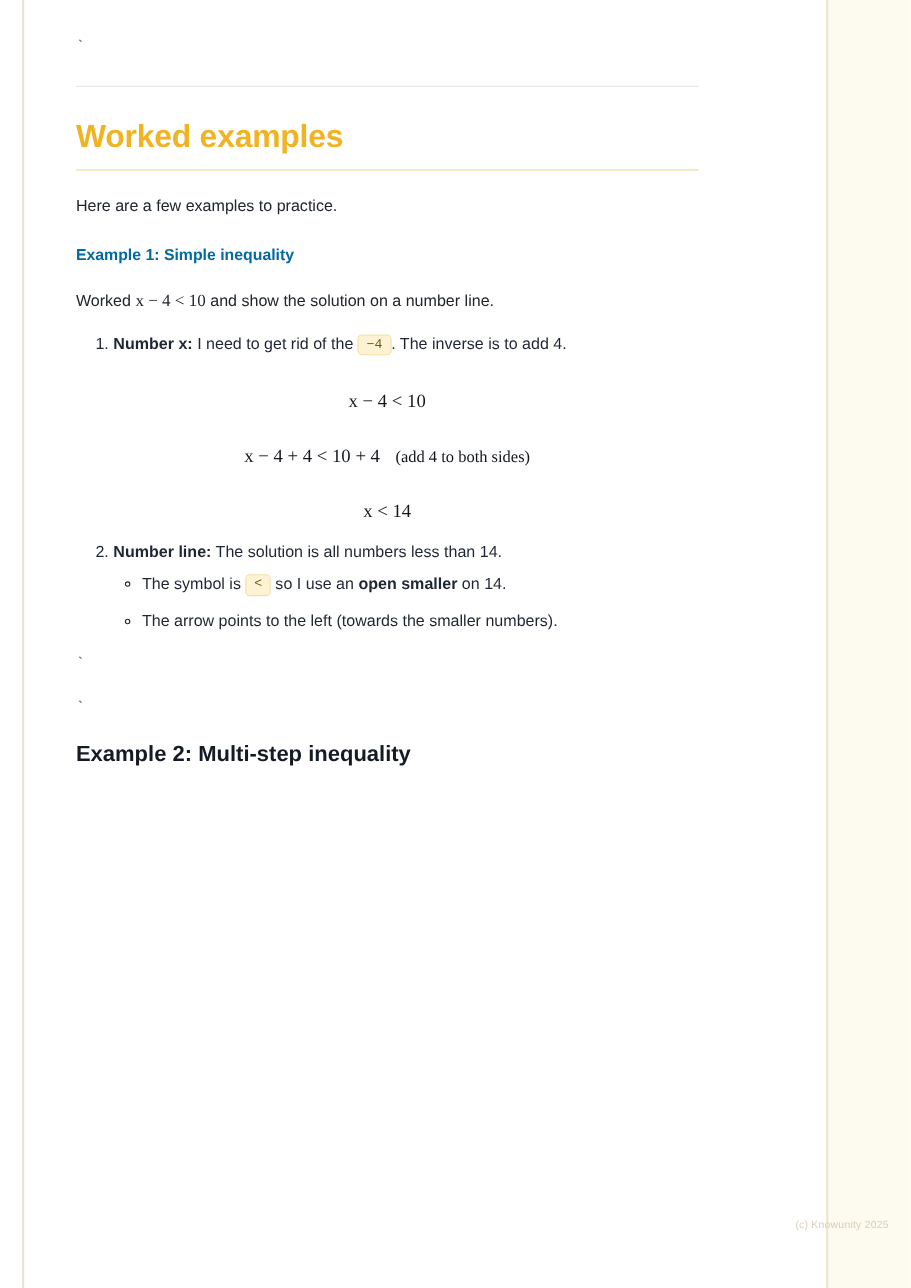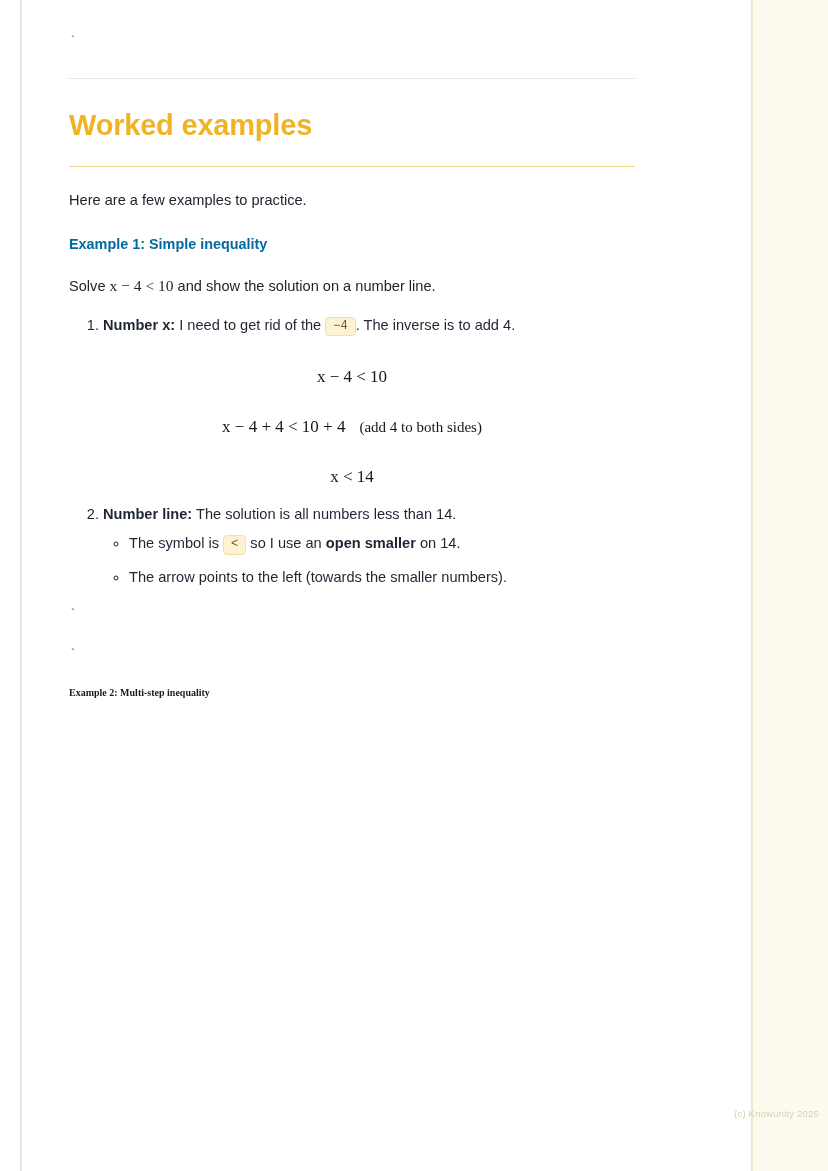--- a/index.html
+++ b/index.html
@@ -81,21 +81,21 @@
     border: none;
     border-top: 1px solid #e3e5e9;
     margin: 30px 0 0 0;
   }
   h1.section-title {
     color: #f0b323;
     font-size: 29px;
     font-weight: 700;
     letter-spacing: -0.2px;
     margin: 30px 0 0 0;
-    padding-bottom: 24px;
+    padding-bottom: 12px;
     border-bottom: 1.5px solid #f2d88a;
   }
   p.body {
     font-size: 14.6px;
     line-height: 1.55;
     margin: 22px 0 0 0;
     color: #20262f;
   }
   p.sub-head {
     font-size: 14.4px;
@@ -139,32 +139,31 @@
     text-align: center;
     margin: 30px 0 0 0;
     color: #12161d;
   }
   .eq .note {
     font-size: 15px;
     margin-left: 14px;
   }
   .watermark {
     position: absolute;
-    right: 9px;
+    right: 20px;
     bottom: 52px;
     font-size: 9.5px;
     color: #d9cfb4;
     letter-spacing: 0.2px;
   }
   .example2 {
-    font-size: 10px;
+    font-size: 20px;
     font-weight: 700;
     margin: 26px 0 0 0;
     color: #151b24;
-    font-family: Liberation Serif, serif;
   }
 </style>
 </head>
 <body>
 
 <div class="page">
 
   <div class="left-rule"></div>
   <div class="right-strip"></div>
 
@@ -175,21 +174,21 @@
 
     <hr class="hr">
 
     <h1 class="section-title">Worked examples</h1>
 
     <p class="body">Here are a few examples to practice.</p>
 
     <p class="sub-head">Example 1: Simple inequality</p>
 
     <p class="body">
-      <span>Solve </span><span class="math-inline">x − 4 &lt; 10</span><span> and show the solution on a number line.</span>
+      <span>Worked </span><span class="math-inline">x − 4 &lt; 10</span><span> and show the solution on a number line.</span>
     </p>
 
     <ol class="steps">
       <li>
         <b>Number x:</b><span> I need to get rid of the </span><span class="code-chip">−4</span><span>. The inverse is to add 4.</span>
       </li>
     </ol>
 
     <div class="eq">x − 4 &lt; 10</div>
 

